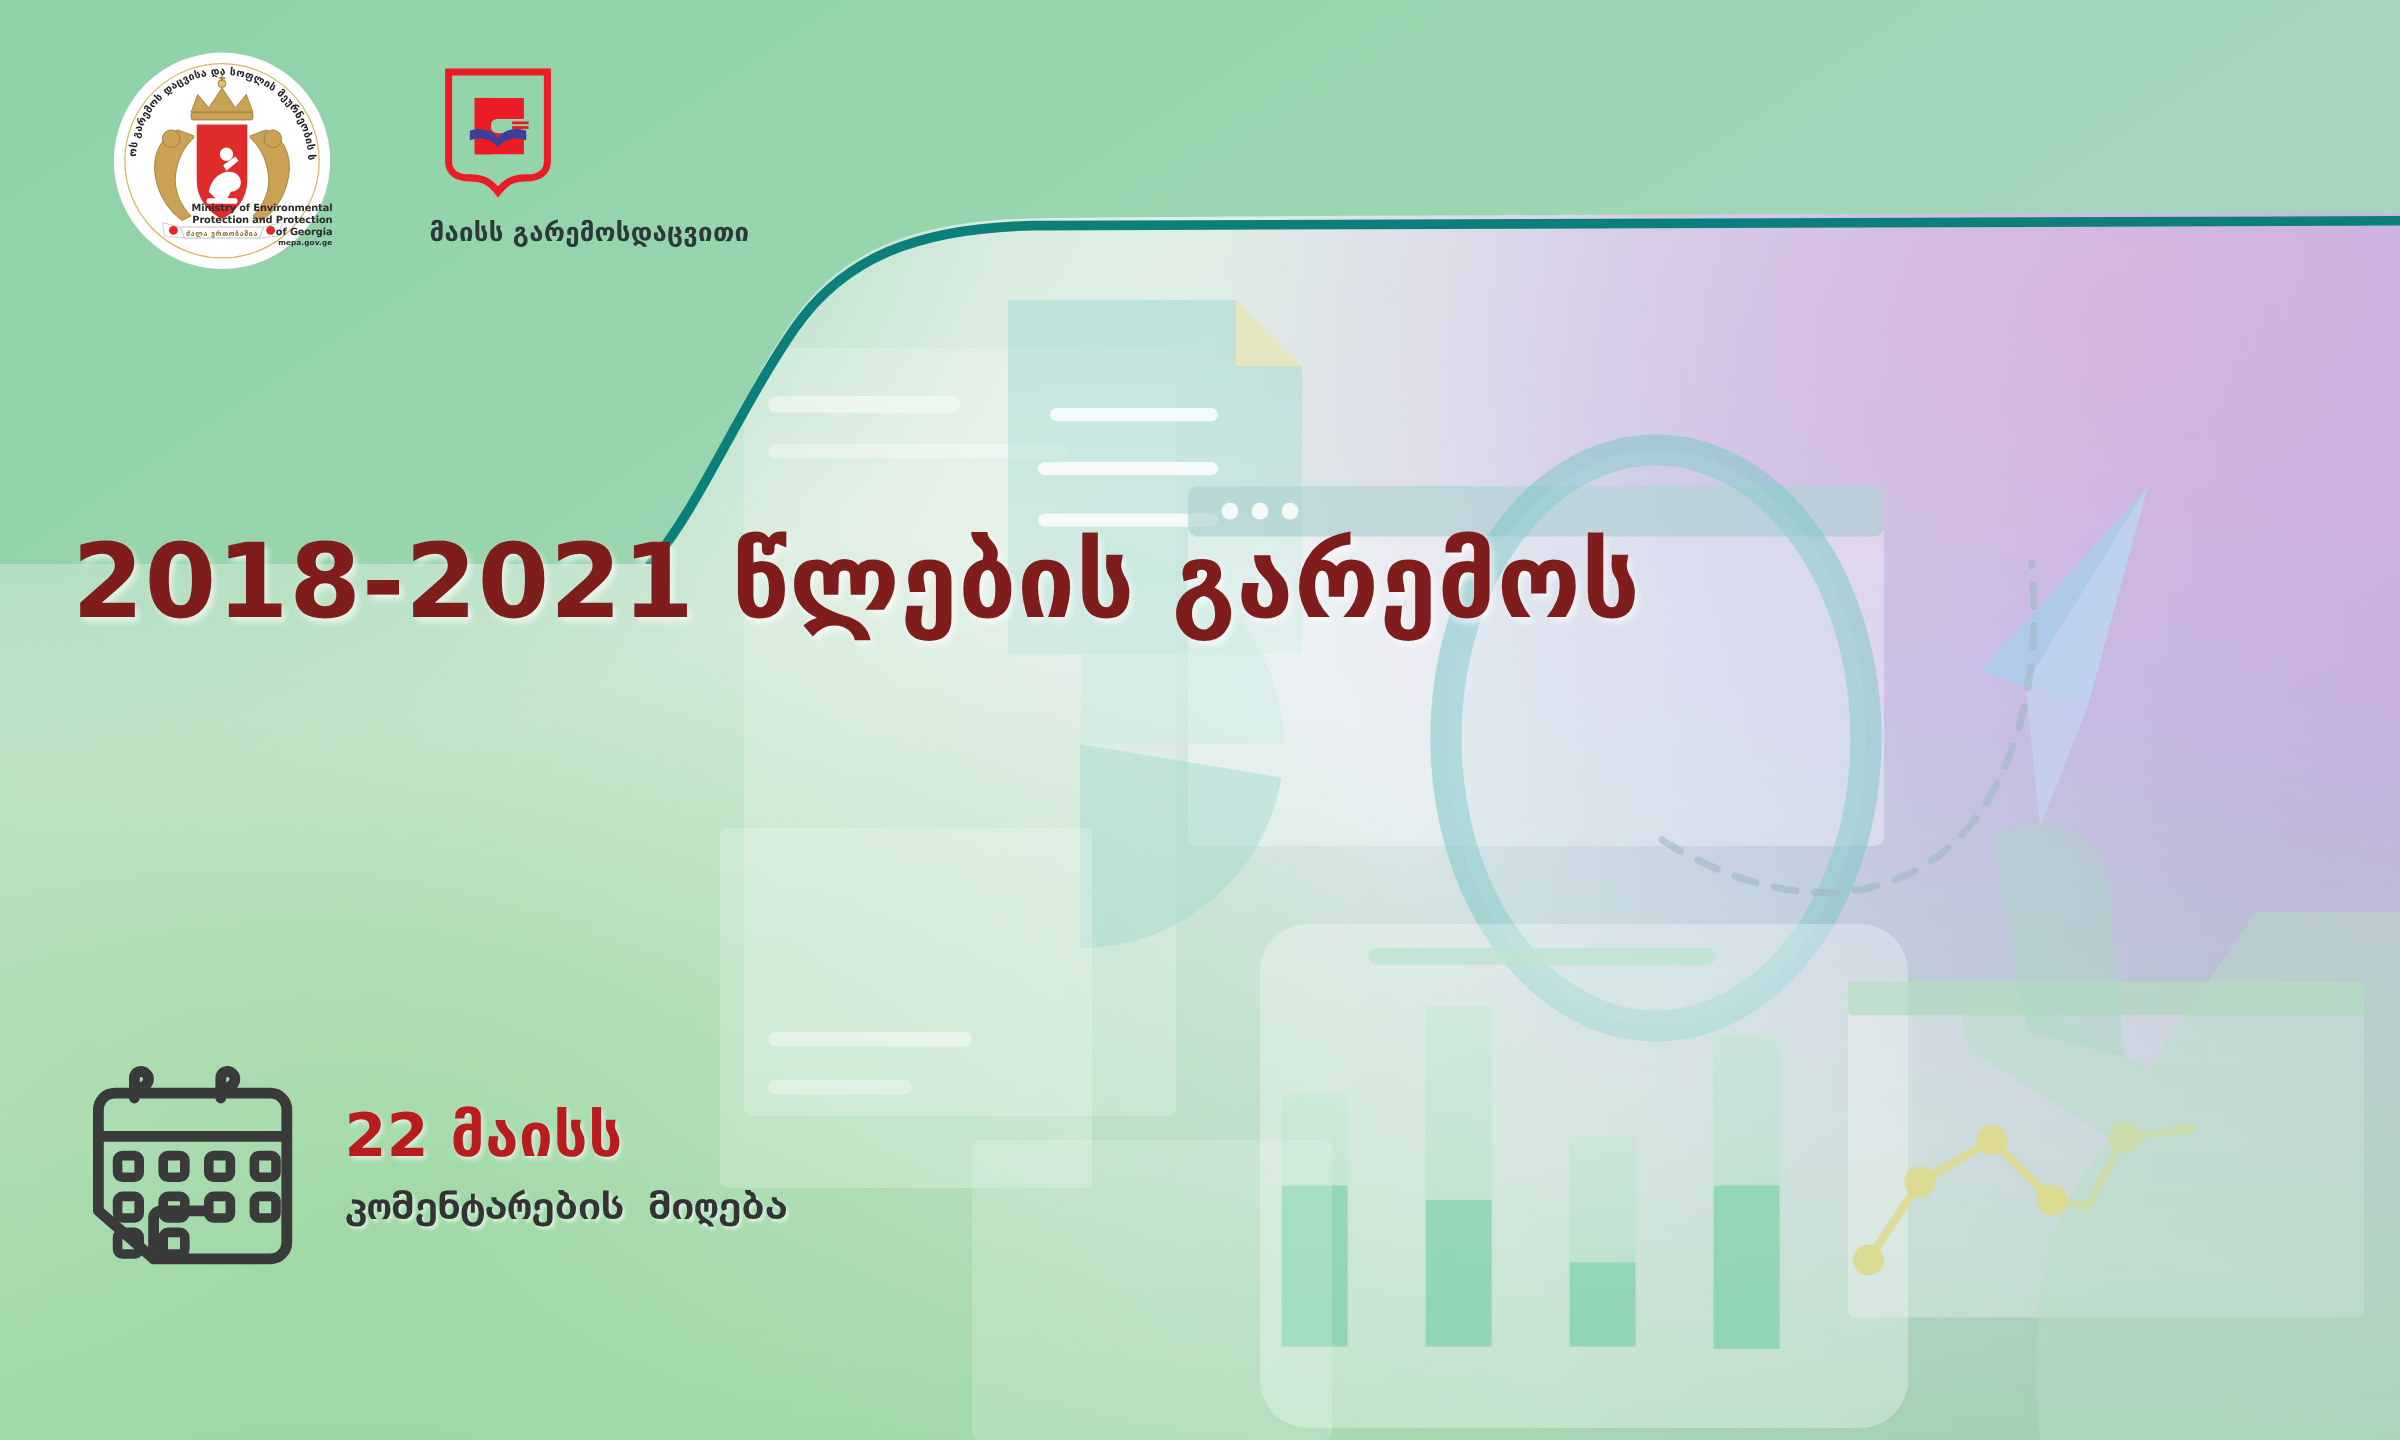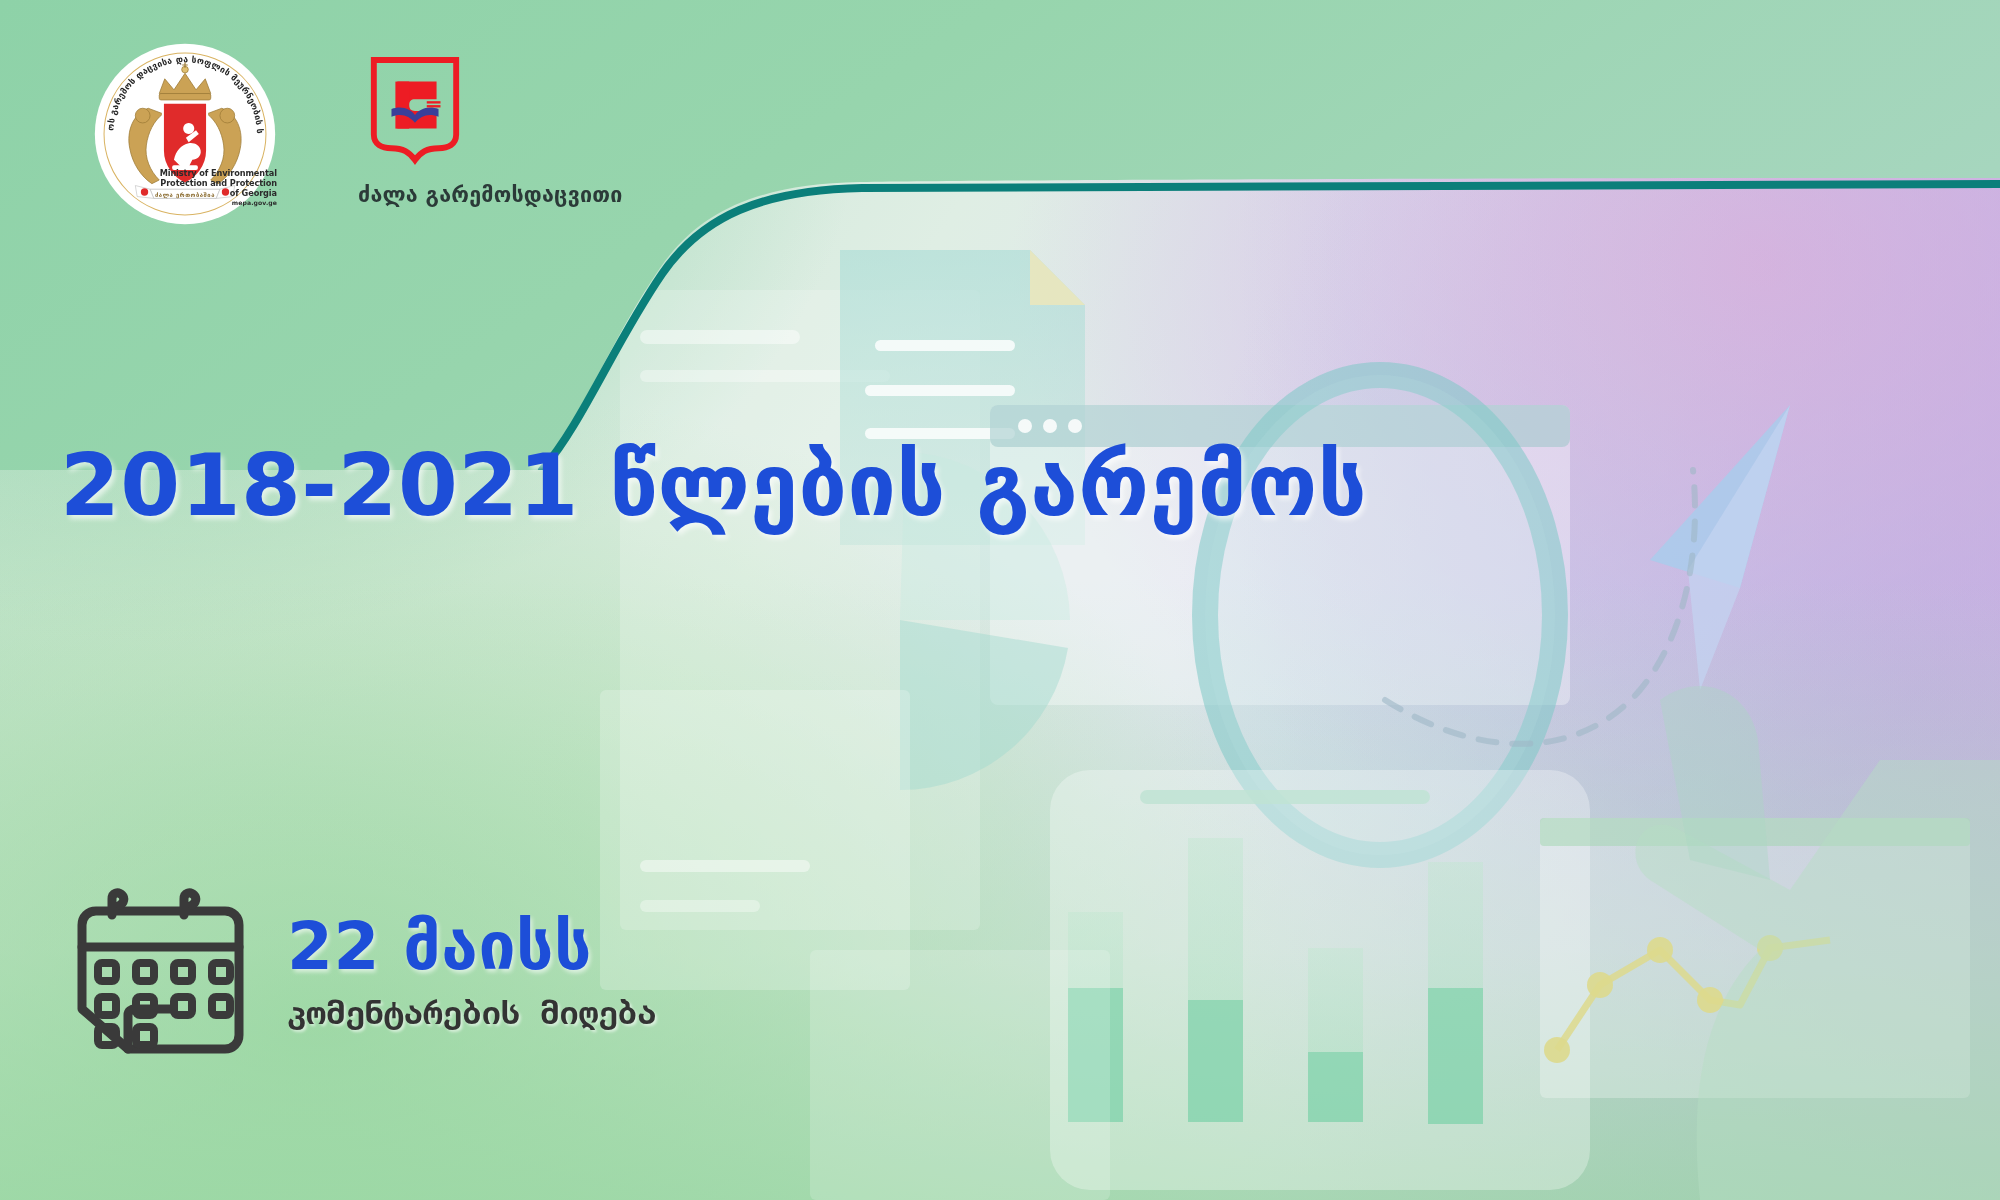--- a/index.html
+++ b/index.html
@@ -96,21 +96,21 @@
     line-height: 1.42;
     letter-spacing: 0.2px;
   }
 
   
   .title {
     position: absolute;
     left: 60px;
     top: 430px;
     width: 1800px;
-    color: #1d4ed8;
+    color: #7f1d1d;
     font-weight: 700;
     font-size: 86px;
     line-height: 1.28;
     letter-spacing: 0.5px;
     text-shadow: 3px 4px 5px rgba(255,255,255,0.62);
   }
   .title div { white-space: nowrap; }
 
   
   .date-block {
@@ -118,23 +118,23 @@
     left: 68px;
     top: 885px;
     display: flex;
     align-items: center;
     gap: 34px;
   }
   .cal-icon { width: 185px; height: 185px; flex: 0 0 auto; }
   .cal-icon svg { display:block; width:100%; height:100%; }
   .date-text { padding-bottom: 6px; }
   .date-main {
-    color: #1d4ed8;
-    font-weight: 700;
-    font-size: 66px;
+    color: #b91c1c;
+    font-weight: 700;
+    font-size: 50px;
     line-height: 1.05;
     letter-spacing: 0.5px;
     text-shadow: 2px 3px 4px rgba(255,255,255,0.6);
   }
   .date-sub {
     color: #333333;
     font-weight: 700;
     font-size: 32px;
     line-height: 1.3;
     padding-top: 14px;
@@ -307,21 +307,21 @@
                C44 100, 38 96, 26 96 C16 96, 8 92, 8 82 Z" fill="none" stroke="#ed1c24" stroke-width="6"></path>
       <path d="M32 28 H72 V46 H50 C46 46, 44 48, 44 52 C44 56, 46 58, 50 58 H72 V76 H32 Z" fill="#ed1c24"></path>
       <rect x="30" y="28" width="14" height="48" fill="#ed1c24"></rect>
       <path d="M26 56 C36 52, 46 56, 50 62 C54 56, 64 52, 74 56 L74 64
                C64 60, 56 63, 50 70 C44 63, 36 60, 26 64 Z" fill="#3b3f99"></path>
       <rect x="62" y="48" width="14" height="2.4" fill="#ed1c24"></rect>
       <rect x="62" y="52" width="14" height="2.4" fill="#ed1c24"></rect>
     </svg>
   </div>
   <div class="center-logo-text">
-    <div>ძალა გარემოსდაცვითი</div>
+    <div>მაისს გარემოსდაცვითი</div>
   </div>
 
   <div class="title">
     <div>2018-2021  წლების გარემოს</div>
   </div>
 
   <div class="date-block">
     <div class="cal-icon">
       <svg viewBox="0 0 185 185">
         <g fill="none" stroke="#3a3a3a" stroke-width="9" stroke-linecap="round" stroke-linejoin="round">

